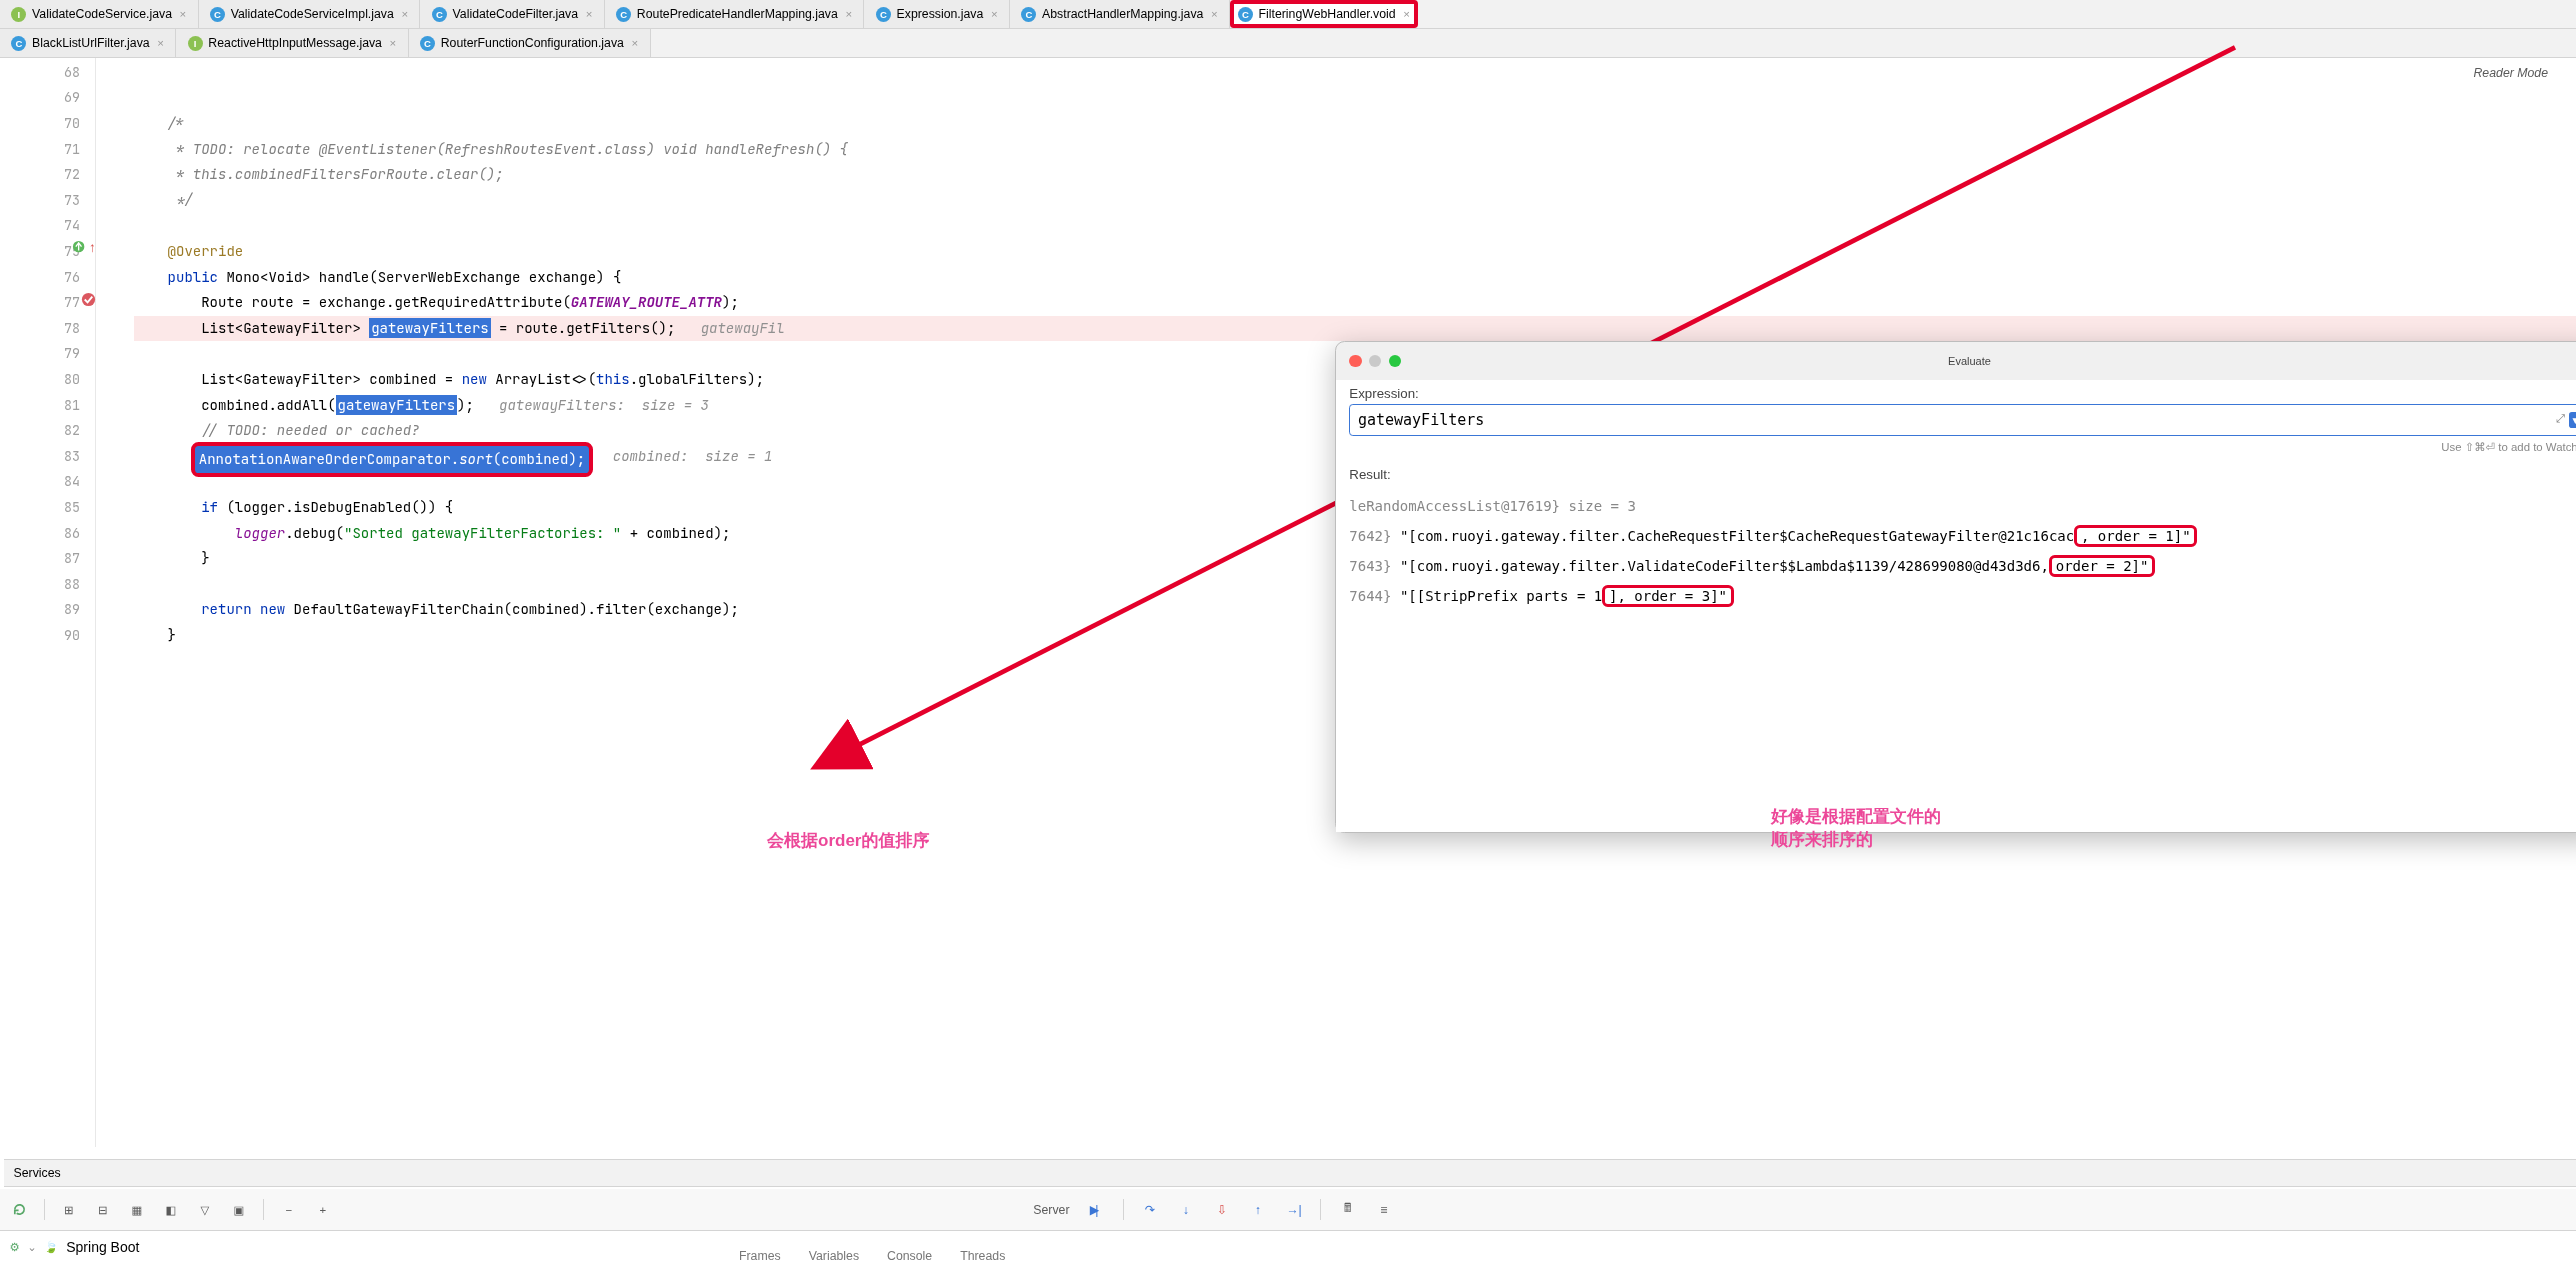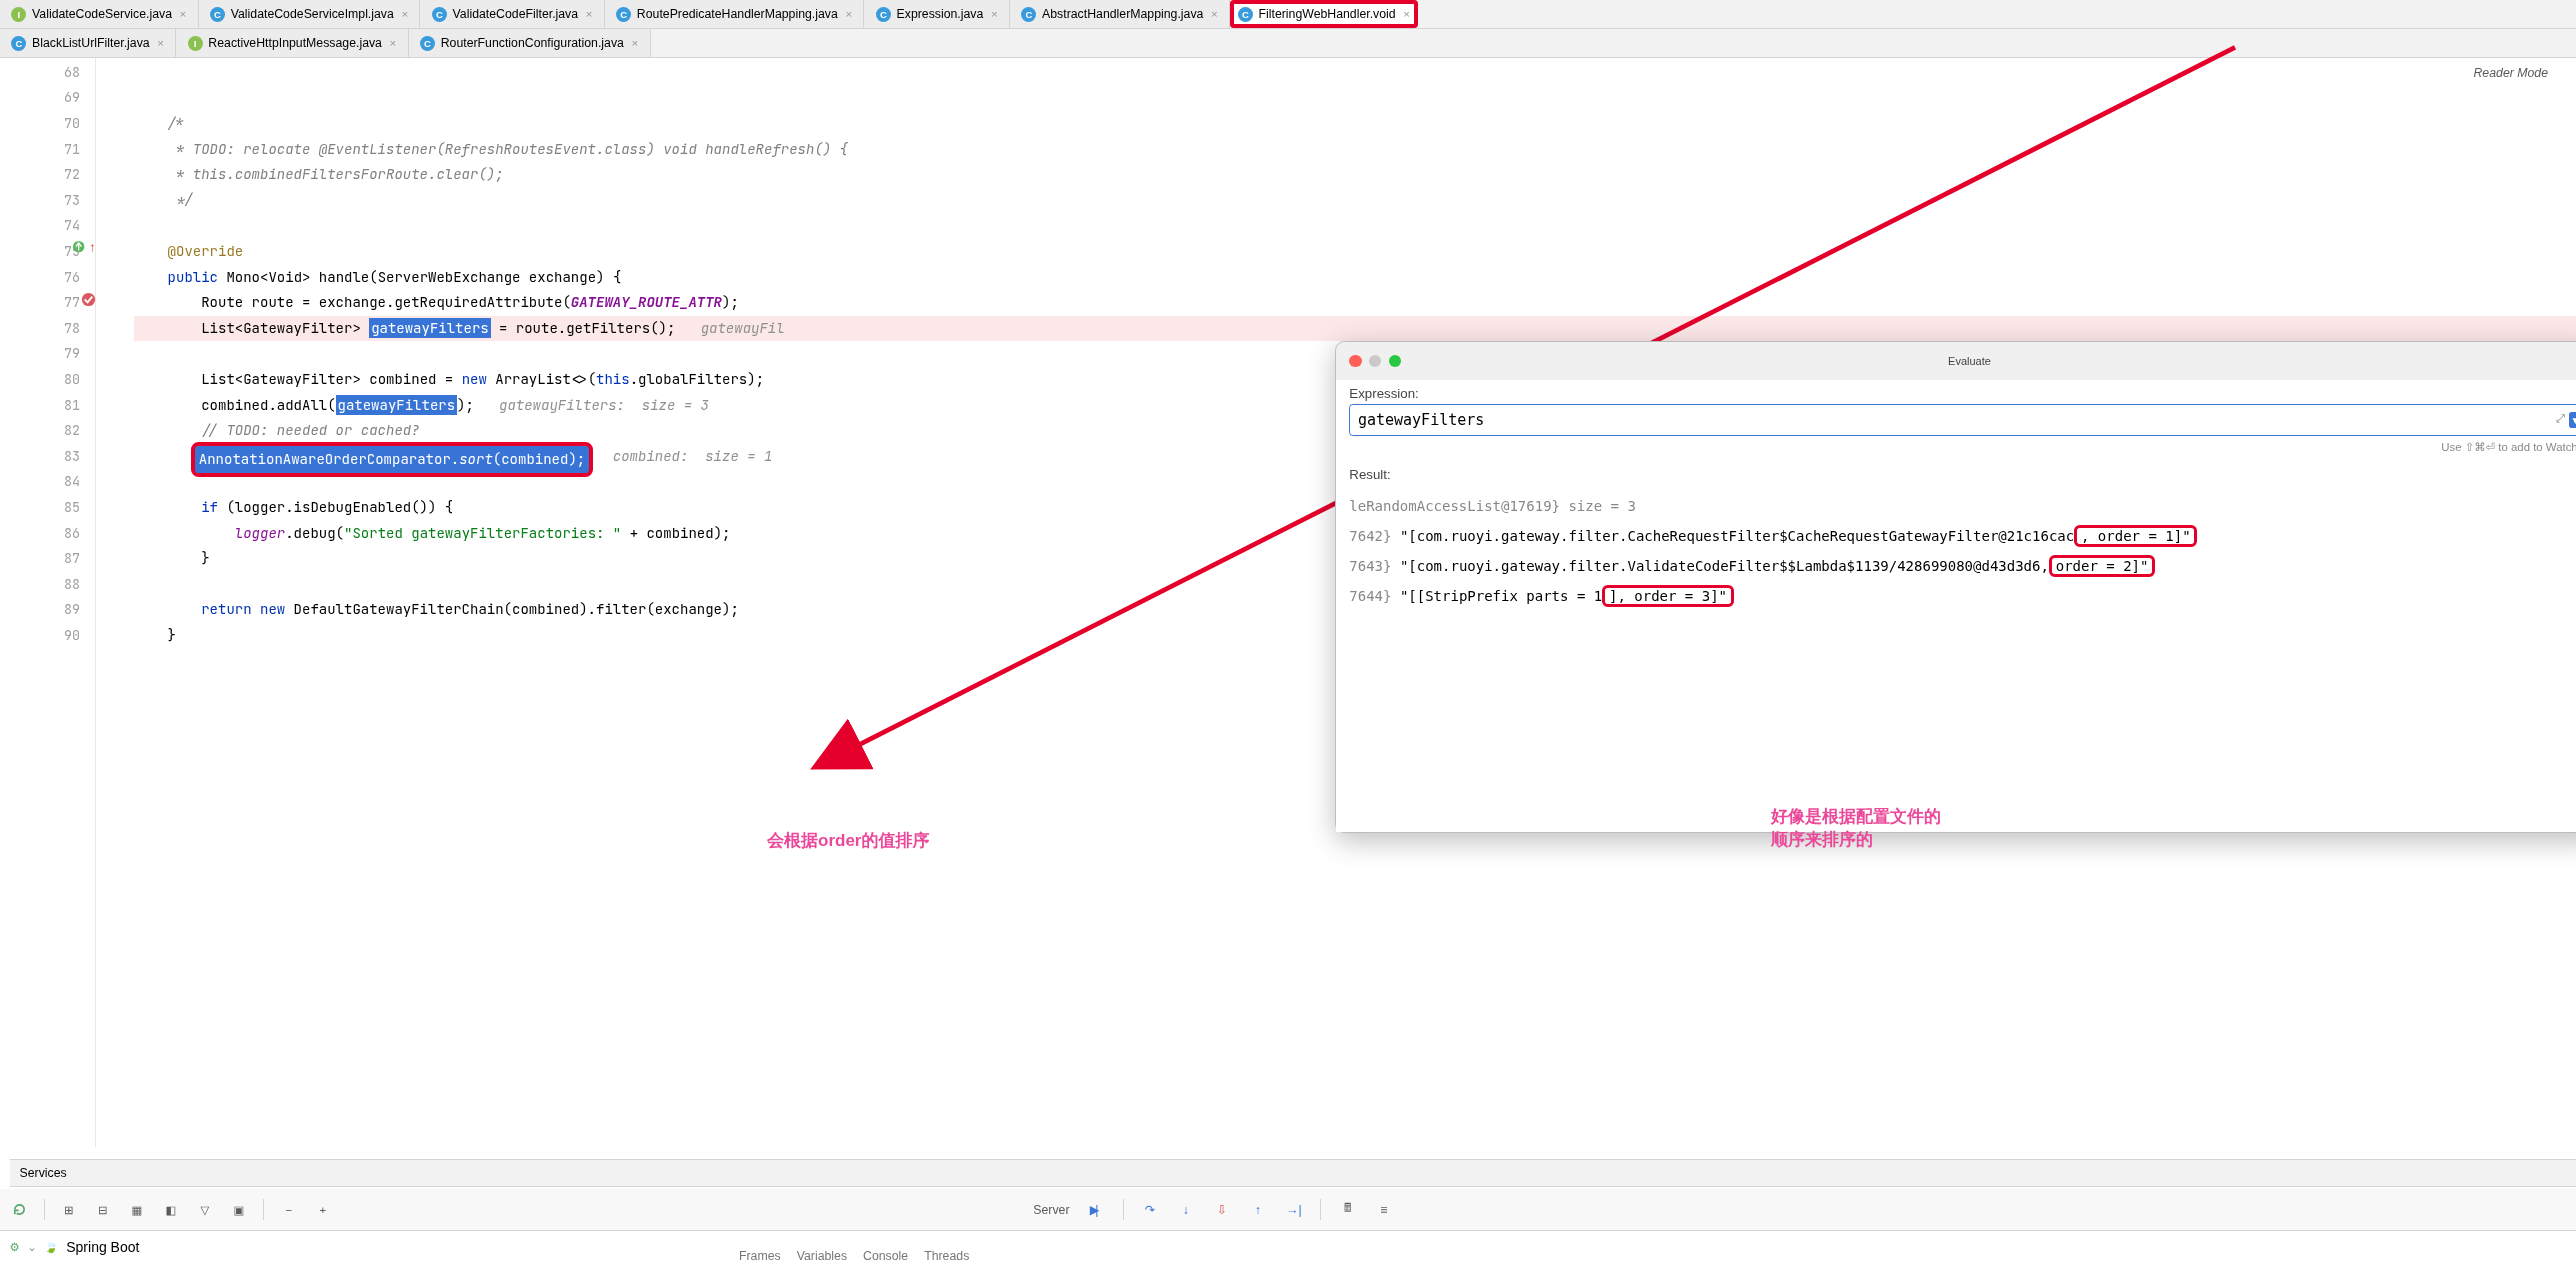--- a/index.html
+++ b/index.html
@@ -50,28 +50,28 @@
 .popup-hint { text-align: right; color: #888; font-size: 11.4px; margin-top: 3.8px; }
 .popup-result { margin-top: 9.5px; font-family: Menlo, monospace; font-size: 14px; }
 .popup-result-line { line-height: 30px; }
 .rid { color: #888; }
 
 
 .ann-red { position: absolute; color: #ec4899; font-size: 17px; font-weight: bold; }
 .svg-arrow { position: absolute; pointer-events: none; }
 
 
-.services-bar { position: absolute; bottom: 76px; left: 10px; right: 0; height: 28px; border-top: 0.9px solid #d4d4d4; border-bottom: 0.9px solid #d4d4d4; background: #f2f2f2; padding: 5.7px 9.5px; font-size: 12.3px; }
+.services-bar { position: absolute; bottom: 76px; left: 4px; right: 0; height: 28px; border-top: 0.9px solid #d4d4d4; border-bottom: 0.9px solid #d4d4d4; background: #f2f2f2; padding: 5.7px 9.5px; font-size: 12.3px; }
 .toolbar { position: absolute; bottom: 32px; left: 0; right: 0; height: 42px; border-bottom: 0.9px solid #d4d4d4; background: #f8f8f8; display: flex; align-items: center; }
 .tb-left { display: flex; align-items: center; gap: 15px; padding-left: 9.5px; }
 .tb-btn { width: 19px; height: 19px; display: inline-flex; align-items: center; justify-content: center; color: #5a5a5a; }
 .tb-sep { width: 0.9px; height: 21px; background: #d4d4d4; }
 .tb-right { margin-left: 701px; display: flex; align-items: center; gap: 17px; color: #5a5a5a; font-size: 12.3px; }
 .spring-row { position: absolute; bottom: 0; left: 0; right: 0; height: 32px; background: #fff; display: flex; align-items: center; padding-left: 9.5px; gap: 7.6px; border-top: none; }
-.frames-row { position: absolute; bottom: 0; left: 739px; display: flex; gap: 16px; color: #777; font-size: 12.3px; align-items: flex-end; }
+.frames-row { position: absolute; bottom: 0; left: 739px; display: flex; gap: 28px; color: #777; font-size: 12.3px; align-items: flex-end; }
 
 .ln { display: block; height: 25.6px; }
 </style>
 </head>
 <body>
 
 <div class="tabs">
   <div class="tab">
       <span class="tab-icon tab-icon-i">I</span>
       <span>ValidateCodeService.java</span>

